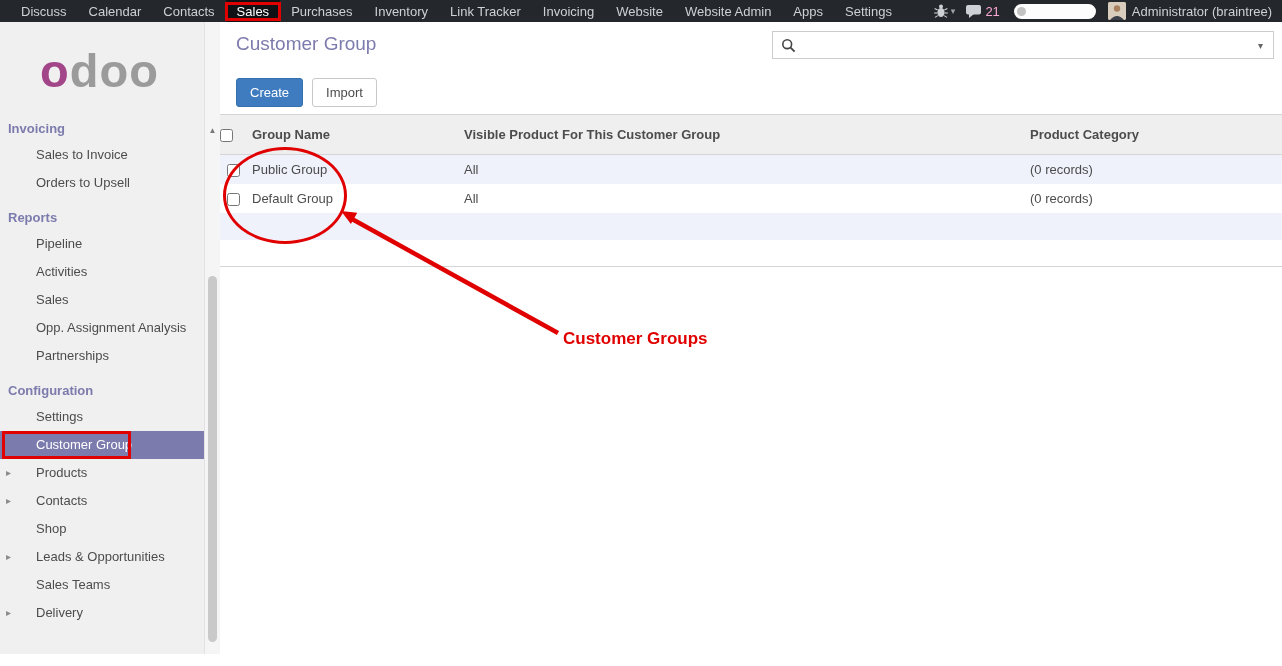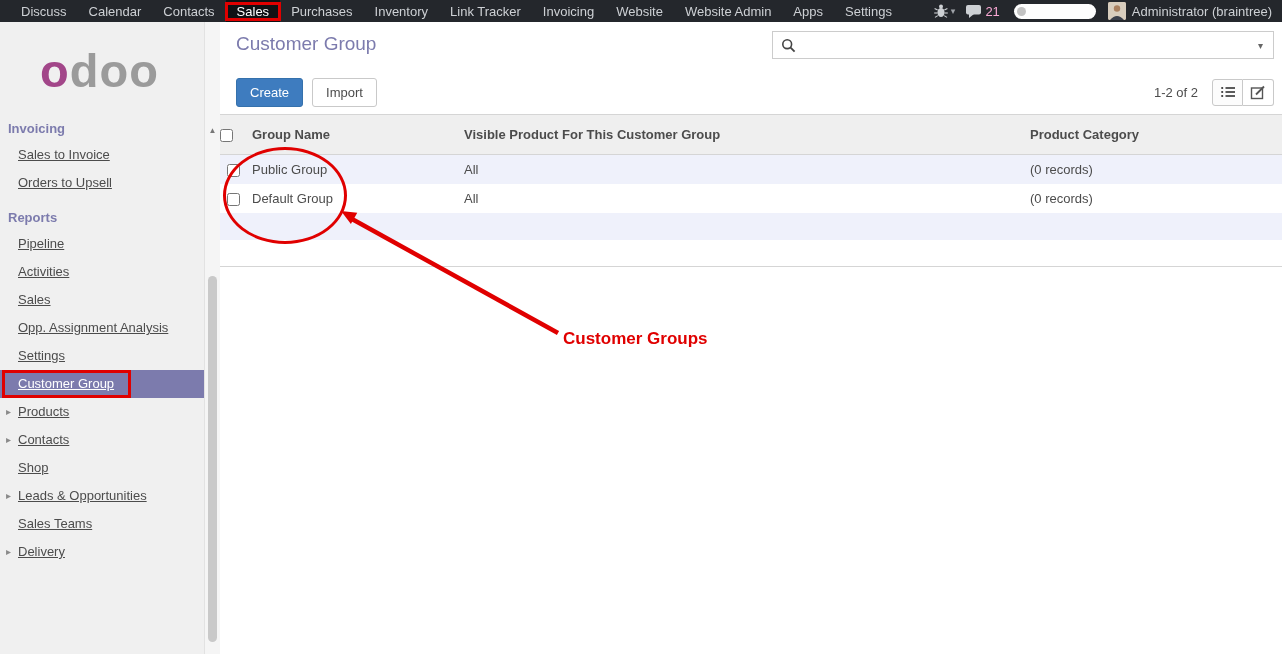--- a/index.html
+++ b/index.html
@@ -23,21 +23,21 @@
   .user { color:#cdd0d4; font-size:13px; white-space:nowrap; cursor:pointer; }
 
   
   .bodyrow { display:flex; height:632px; }
 
   
   .sidebar { width:204px; background:#f0f0f0; flex:none; overflow:hidden; }
   .logo { padding:25px 0 14px 24px; font-size:47px; font-weight:bold; color:#9b9b9b; line-height:1; letter-spacing:1px;margin-left:16px; }
   .logo .o1 { color:#a24689; }
   .sec-h { padding:13px 8px 5px 8px; font-size:13px; font-weight:bold; color:#7c7bad; }
-  .item { position:relative; height:28px; line-height:28px; padding-left:18px; font-size:13px; color:#4c4c4c; cursor:pointer; white-space:nowrap;text-decoration:underline; }
+  .item { position:relative; height:28px; line-height:28px; padding-left:36px; font-size:13px; color:#4c4c4c; cursor:pointer; white-space:nowrap; }
   .item .tri { position:absolute; left:6px; top:0; font-size:10px; color:#8a8a8a; }
   .item.active { background:#7c7bad; color:#fff; }
   .redbox-side { position:absolute; left:2px; top:0; width:129px; height:28px; border:3px solid #e00000; pointer-events:none; }
 
   
   .vscroll { width:16px; background:#f5f5f5; border-left:1px solid #e2e2e2; position:relative; flex:none; cursor:pointer; }
   .vscroll .up { position:absolute; top:104px; left:0; width:100%; text-align:center; font-size:8px; color:#777; }
   .vscroll .thumb { position:absolute; left:3px; width:9px; top:254px; height:366px; background:#c9c9c9; border-radius:5px; }
 
   
@@ -142,21 +142,23 @@
 
       <div class="sec-h">Invoicing</div>
       <div class="item"><span class="lbl">Sales to Invoice</span></div>
       <div class="item"><span class="lbl">Orders to Upsell</span></div>
 
       <div class="sec-h">Reports</div>
       <div class="item"><span class="lbl">Pipeline</span></div>
       <div class="item"><span class="lbl">Activities</span></div>
       <div class="item"><span class="lbl">Sales</span></div>
       <div class="item"><span class="lbl">Opp. Assignment Analysis</span></div>
-
+      <div class="item"><span class="lbl">Partnerships</span></div>
+
+      <div class="sec-h">Configuration</div>
       <div class="item"><span class="lbl">Settings</span></div>
       <div class="item active">
         <span class="lbl">Customer Group</span>
         <span class="redbox-side"></span>
       </div>
       <div class="item"><span class="tri">▸</span><span class="lbl">Products</span></div>
       <div class="item"><span class="tri">▸</span><span class="lbl">Contacts</span></div>
       <div class="item"><span class="lbl">Shop</span></div>
       <div class="item"><span class="tri">▸</span><span class="lbl">Leads &amp; Opportunities</span></div>
       <div class="item"><span class="lbl">Sales Teams</span></div>
@@ -177,45 +179,20 @@
             <line x1="9.6" y1="9.6" x2="13.6" y2="13.6" stroke="#444" stroke-width="1.8"></line>
           </svg>
           <input type="text" value="" style="">
           <span class="scaret">▾</span>
         </div>
       </div>
 
       <div class="cp2">
         <button class="btn primary">Create</button>
         <button class="btn">Import</button>
-        <div class="right">
-          <span class="pager">1-2 of 2</span>
-          <div class="vgroup">
-            <button class="vbtn active">
-              <svg width="16" height="14" viewBox="0 0 16 14">
-                <g fill="#333">
-                    <circle cx="2.2" cy="3" r="1.1"></circle>
-                    <circle cx="2.2" cy="7" r="1.1"></circle>
-                    <circle cx="2.2" cy="11" r="1.1"></circle>
-                  </g>
-                <g stroke="#333" stroke-width="1.6">
-                    <line x1="5.5" y1="3" x2="15" y2="3"></line>
-                    <line x1="5.5" y1="7" x2="15" y2="7"></line>
-                    <line x1="5.5" y1="11" x2="15" y2="11"></line>
-                  </g>
-              </svg>
-            </button>
-            <button class="vbtn">
-              <svg width="16" height="15" viewBox="0 0 16 15">
-                <rect x="1.5" y="3" width="11" height="10.5" fill="none" stroke="#555" stroke-width="1.4"></rect>
-                <line x1="6" y1="9.5" x2="14" y2="1.5" stroke="#555" stroke-width="1.8"></line>
-              </svg>
-            </button>
-          </div>
-        </div>
       </div>
 
       <table class="listtable">
         <colgroup>
             <col style="width:26px">
             <col style="width:212px">
             <col style="width:566px">
             <col>
           </colgroup>
         <thead>

